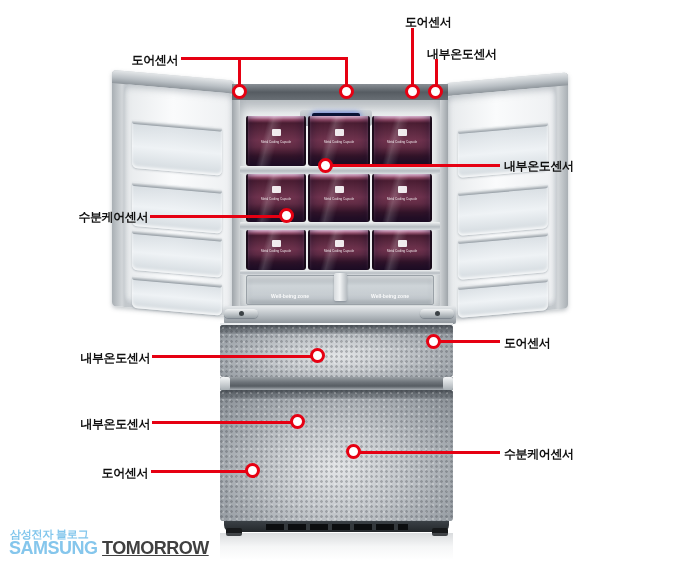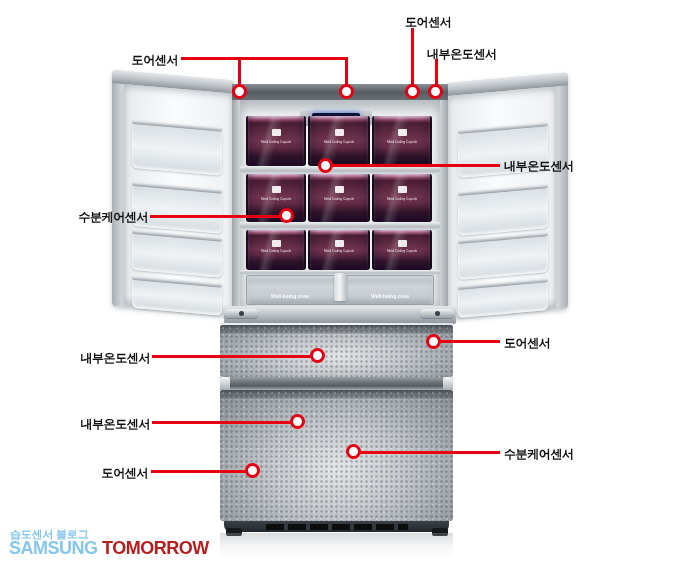--- a/index.html
+++ b/index.html
@@ -87,21 +87,21 @@
   .vents{position:absolute;left:266px;top:524px;width:142px;height:6px;
       background:repeating-linear-gradient(90deg,#0b0d0f 0 18px,#34393d 18px 22px);}
   .foot{position:absolute;top:528px;width:16px;height:8px;border-radius:2px;background:#17191b;}
   .reflection{position:absolute;left:220px;top:533px;width:233px;height:27px;
       background:linear-gradient(180deg,rgba(148,154,160,.35) 0%,rgba(190,195,199,.15) 50%,rgba(255,255,255,0) 100%);}
 
   
   .logo1{position:absolute;left:10px;top:527px;font-size:11px;font-weight:700;color:#82c6ec;letter-spacing:-0.2px;}
   .logo2{position:absolute;left:9px;top:538px;font-size:18px;font-weight:700;letter-spacing:-0.5px;white-space:nowrap;}
   .logo2 .b1{color:#85c6ec;}
-  .logo2 .b2{color:#b91c1c;}
+  .logo2 .b2{color:#404040;text-decoration:underline;}
 </style>
 </head>
 <body>
 
 <div class="stage">
 
   <div>
 
     <div class="door" style="left:112px;top:70px;transform:skewY(5deg);transform-origin:left top;">
       <div class="door-frame door-left-frame"></div>
@@ -240,16 +240,16 @@
 
     <div class="lbl" style="left:504px;top:446px;">수분케어센서</div>
     <div class="rline" style="left:357px;top:451px;width:143px;height:3px;"></div>
     <div class="dot" style="left:346px;top:444px;"></div>
 
     <div class="lbl lbl-r" style="left:68px;top:465px;width:80px;">도어센서</div>
     <div class="rline" style="left:151px;top:470px;width:99px;height:3px;"></div>
     <div class="dot" style="left:245px;top:463px;"></div>
   </div>
 
-  <div class="logo1">습도센서 블로그</div>
+  <div class="logo1">삼성전자 블로그</div>
   <div class="logo2"><span class="b1">SAMSUNG</span><span> </span><span class="b2">TOMORROW</span></div>
 
 </div>
 
 </body></html>

